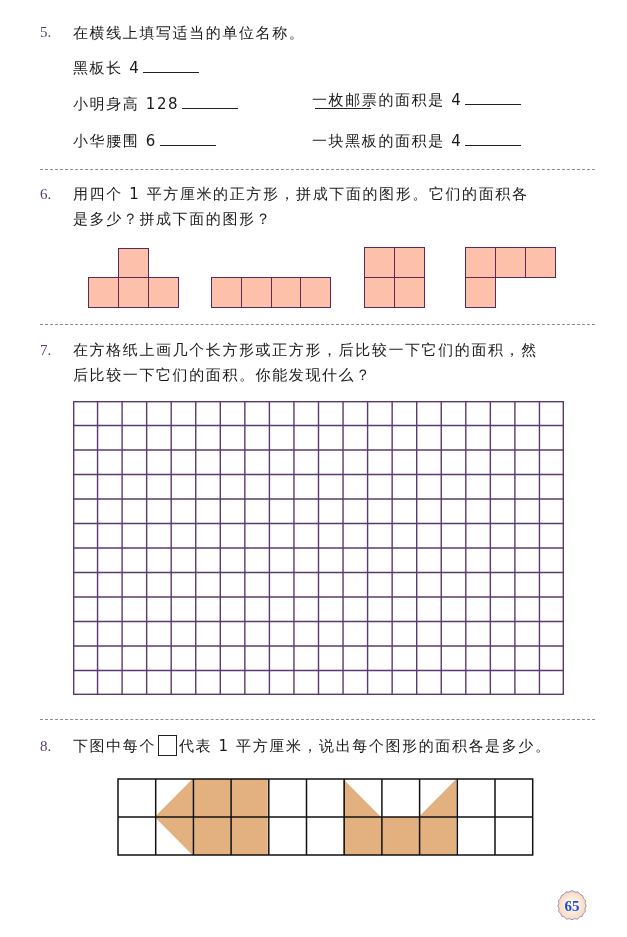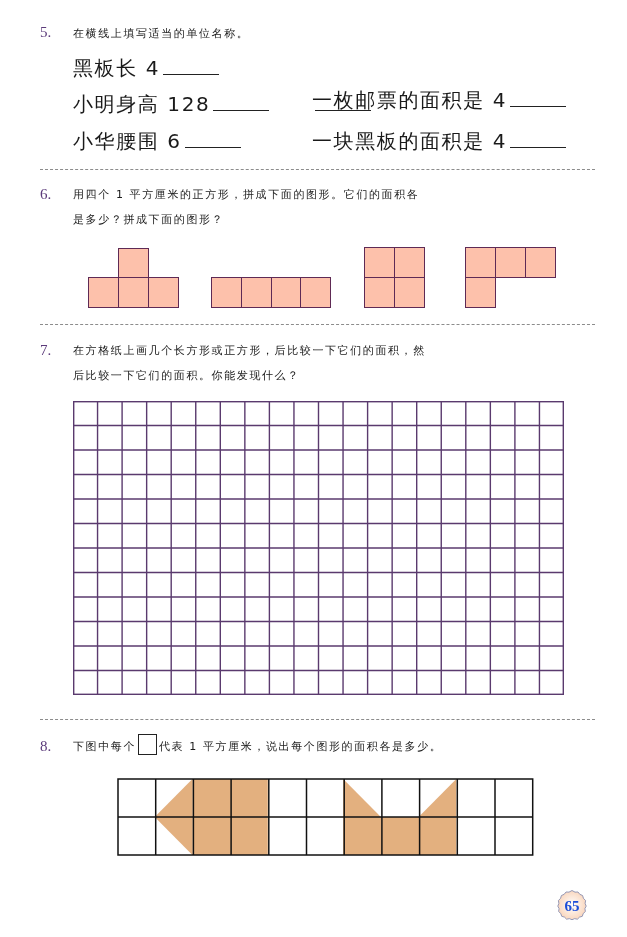--- a/index.html
+++ b/index.html
@@ -1,22 +1,22 @@
 <!DOCTYPE html>
 <html><head>
 <meta charset="utf-8">
 <style>
   html, body { margin: 0; padding: 0; background: #ffffff; }
   body { width: 627px; height: 937px; position: relative; overflow: hidden;
          font-family: "DejaVu Sans", "Liberation Sans", sans-serif; color: #1a1a1a; }
   .abs { position: absolute; }
   .qnum { position: absolute; left: 40px; font-family: "Liberation Serif", "DejaVu Serif", serif;
           font-size: 15px; color: #5b3a7a; }
-  .qtext { position: absolute; left: 73px; font-size: 11px; letter-spacing: 1.6px; line-height: 25px; white-space: nowrap; }
-  .fill-item { position: absolute; font-size: 20px; letter-spacing: 1.6px; white-space: nowrap; line-height: 20px; }
+  .qtext { position: absolute; left: 73px; font-size: 15px; letter-spacing: 1.6px; line-height: 25px; white-space: nowrap; }
+  .fill-item { position: absolute; font-size: 15px; letter-spacing: 1.6px; white-space: nowrap; line-height: 20px; }
   .blank { display: inline-block; width: 56px; border-bottom: 1.3px solid #222; height: 14px; vertical-align: baseline; margin-left: 3px; }
   .sep { position: absolute; left: 40px; width: 555px; height: 0; border-top: 1.5px dashed #8c8c8c; }
   .shape-cell { position: absolute; background: #fdc1ab; border: 1.5px solid #5e2a55; box-sizing: border-box; }
   .grid7 { position: absolute; left: 73px; top: 401px; width: 491px; height: 294px; }
   .pagebadge { position: absolute; left: 552px; top: 885px; width: 40px; height: 40px; }
   .pagenum { position: absolute; left: 0; top: 0; width: 40px; height: 40px; line-height: 40px; text-align: center;
              font-family: "Liberation Serif", "DejaVu Serif", serif; font-size: 15px; font-weight: bold; color: #1d4ed8; }
   .unitbox { display: inline-block; width: 19px; height: 21px; border: 1.5px solid #222; vertical-align: -5px; margin: 0 2px; box-sizing: border-box; }
 </style>
 </head>

